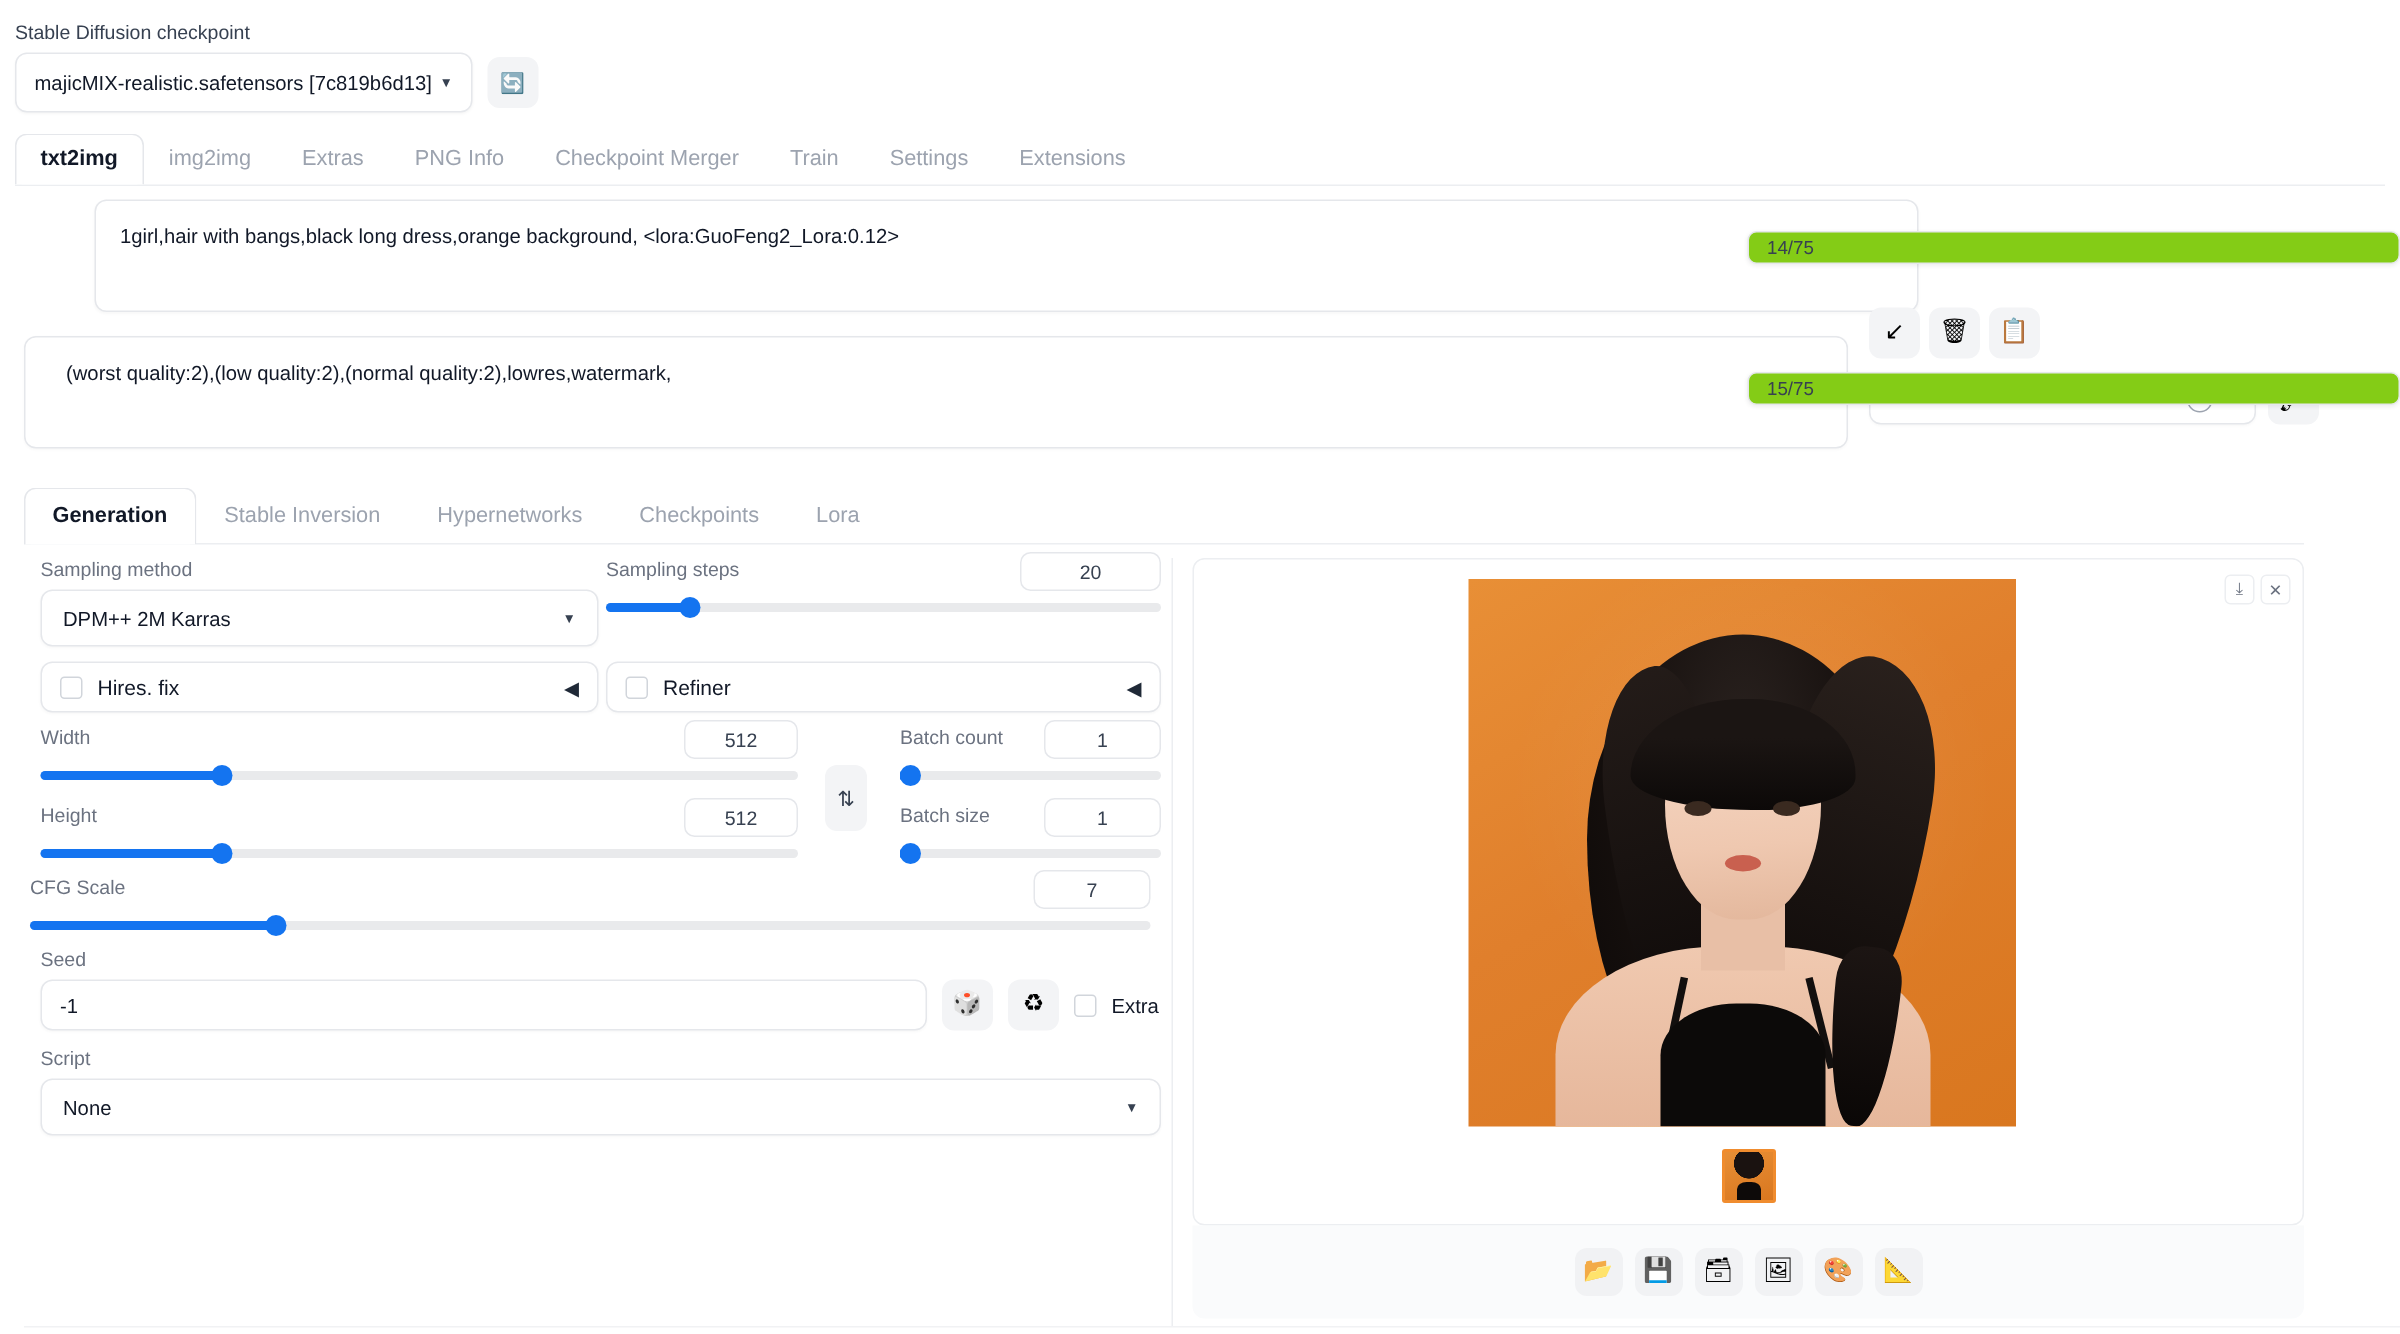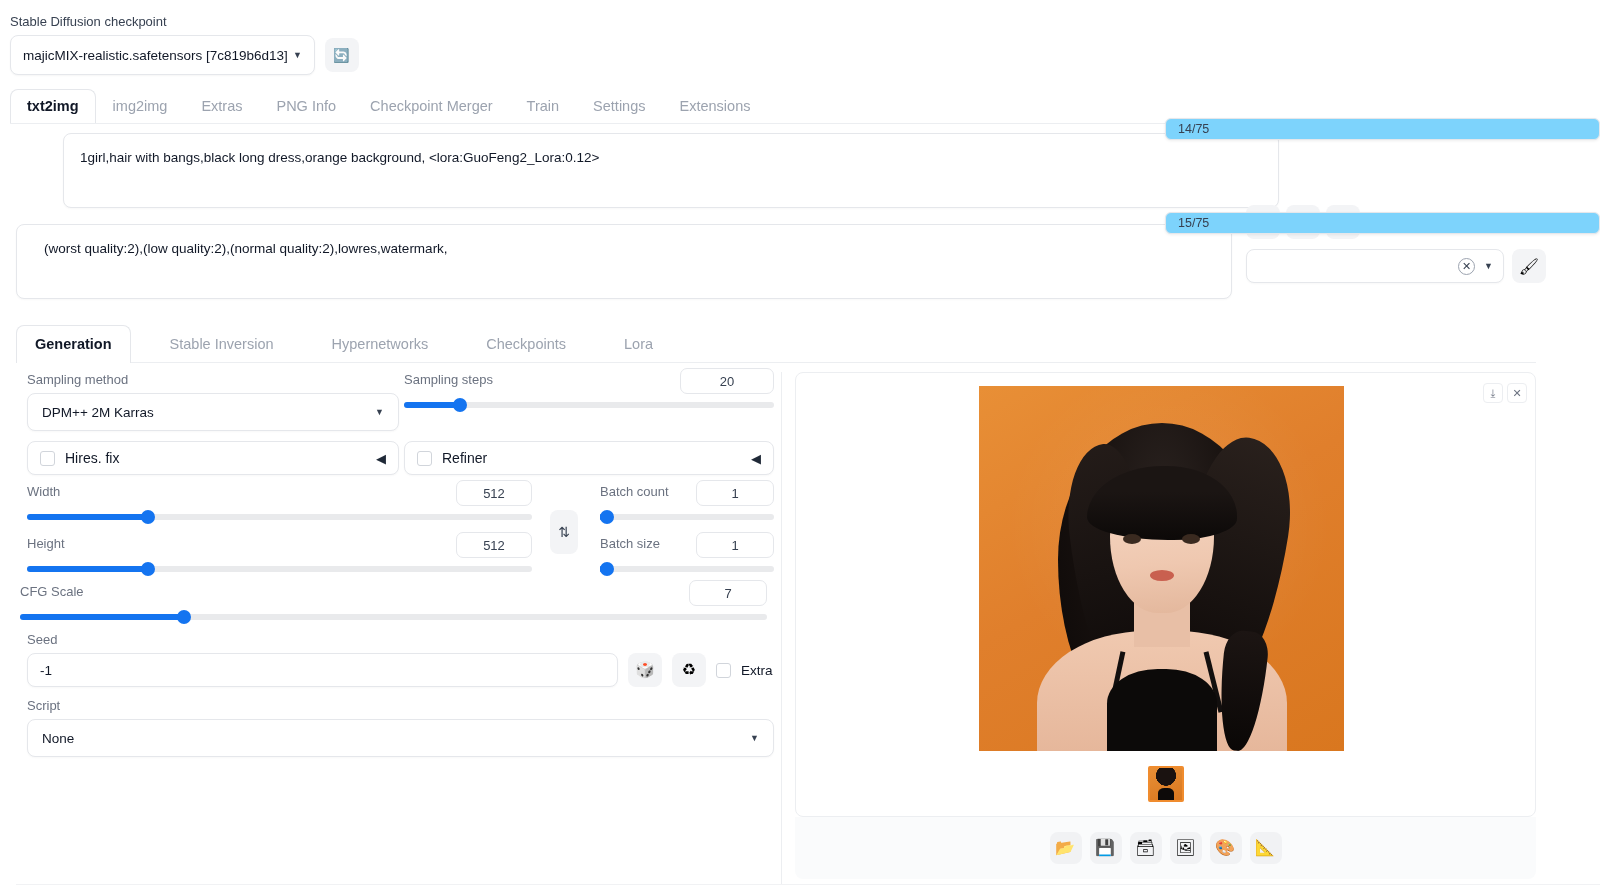--- a/index.html
+++ b/index.html
@@ -50,23 +50,23 @@
   .prompt-box {
     position: absolute; left: 16px; width: 1216px;
     border: 1px solid #e5e7eb; border-radius: 8px; background: #fff;
     box-shadow: 0 1px 2px rgba(0,0,0,.03);
     padding: 14px 16px; font-size: 13.5px; color: #111827;
     line-height: 1.5; overflow: hidden;
   }
   #pos-prompt { top: 133px; height: 75px; margin-left: 47px; }
   #neg-prompt { top: 224px; height: 75px; padding-left: 27px; }
   .token-badge {
-    position: absolute; right: 0; background: #7dd3fc; border: 1px solid #e5e7eb;
+    position: absolute; right: 0; background: #84cc16; border: 1px solid #e5e7eb;
     border-radius: 6px; padding: 3px 12px; font-size: 12.5px; color: #374151;
-    box-shadow: 0 1px 3px rgba(0,0,0,.07); z-index: 5;
+    box-shadow: 0 1px 3px rgba(0,0,0,.07); z-index: 5; margin-top: 36px;
   }
   #pos-token { left: 1165px; top: 118px; }
   #neg-token { left: 1165px; top: 212px; }
 
   
   .generate-btn {
     position: absolute; left: 1246px; top: 135px; width: 300px; height: 56px;
     border-radius: 8px; border: none; cursor: pointer;
     background: linear-gradient(180deg, #ffd7ad 0%, #f8b878 100%);
     color: #e8590c; font-size: 15px; font-weight: 700;
@@ -90,21 +90,21 @@
     border: 1px solid #9ca3af; color: #374151; font-size: 11px;
     display: flex; align-items: center; justify-content: center; cursor: pointer;
   }
   .styles-caret { font-size: 9px; color: #374151; margin-left: 9px; cursor: pointer; }
   .brush-btn { width: 34px; height: 34px; border-radius: 8px; background: #f3f4f6; border: none;
     cursor: pointer; display: flex; align-items: center; justify-content: center; font-size: 16px; }
 
   
   .tabs-sub {
     position: absolute; left: 16px; top: 323px; width: 1520px; height: 40px;
-    display: flex; align-items: flex-end; border-bottom: 1px solid #eceef1; gap: 20px;
+    display: flex; align-items: flex-end; border-bottom: 1px solid #eceef1;
   }
   .tabs-sub .tab { font-size: 14.5px; padding: 10px 18px; }
   .tabs-sub .tab.active { padding-bottom: 11px; }
 
   
   .settings { position: absolute; left: 16px; top: 372px; width: 765px; height: 500px; }
   .field-label { font-size: 13px; color: #6b7280; margin-bottom: 6px; }
   .select-ctl {
     border: 1px solid #e5e7eb; border-radius: 8px; background: #fff; height: 38px;
     display: flex; align-items: center; padding: 0 14px; font-size: 13.5px;

